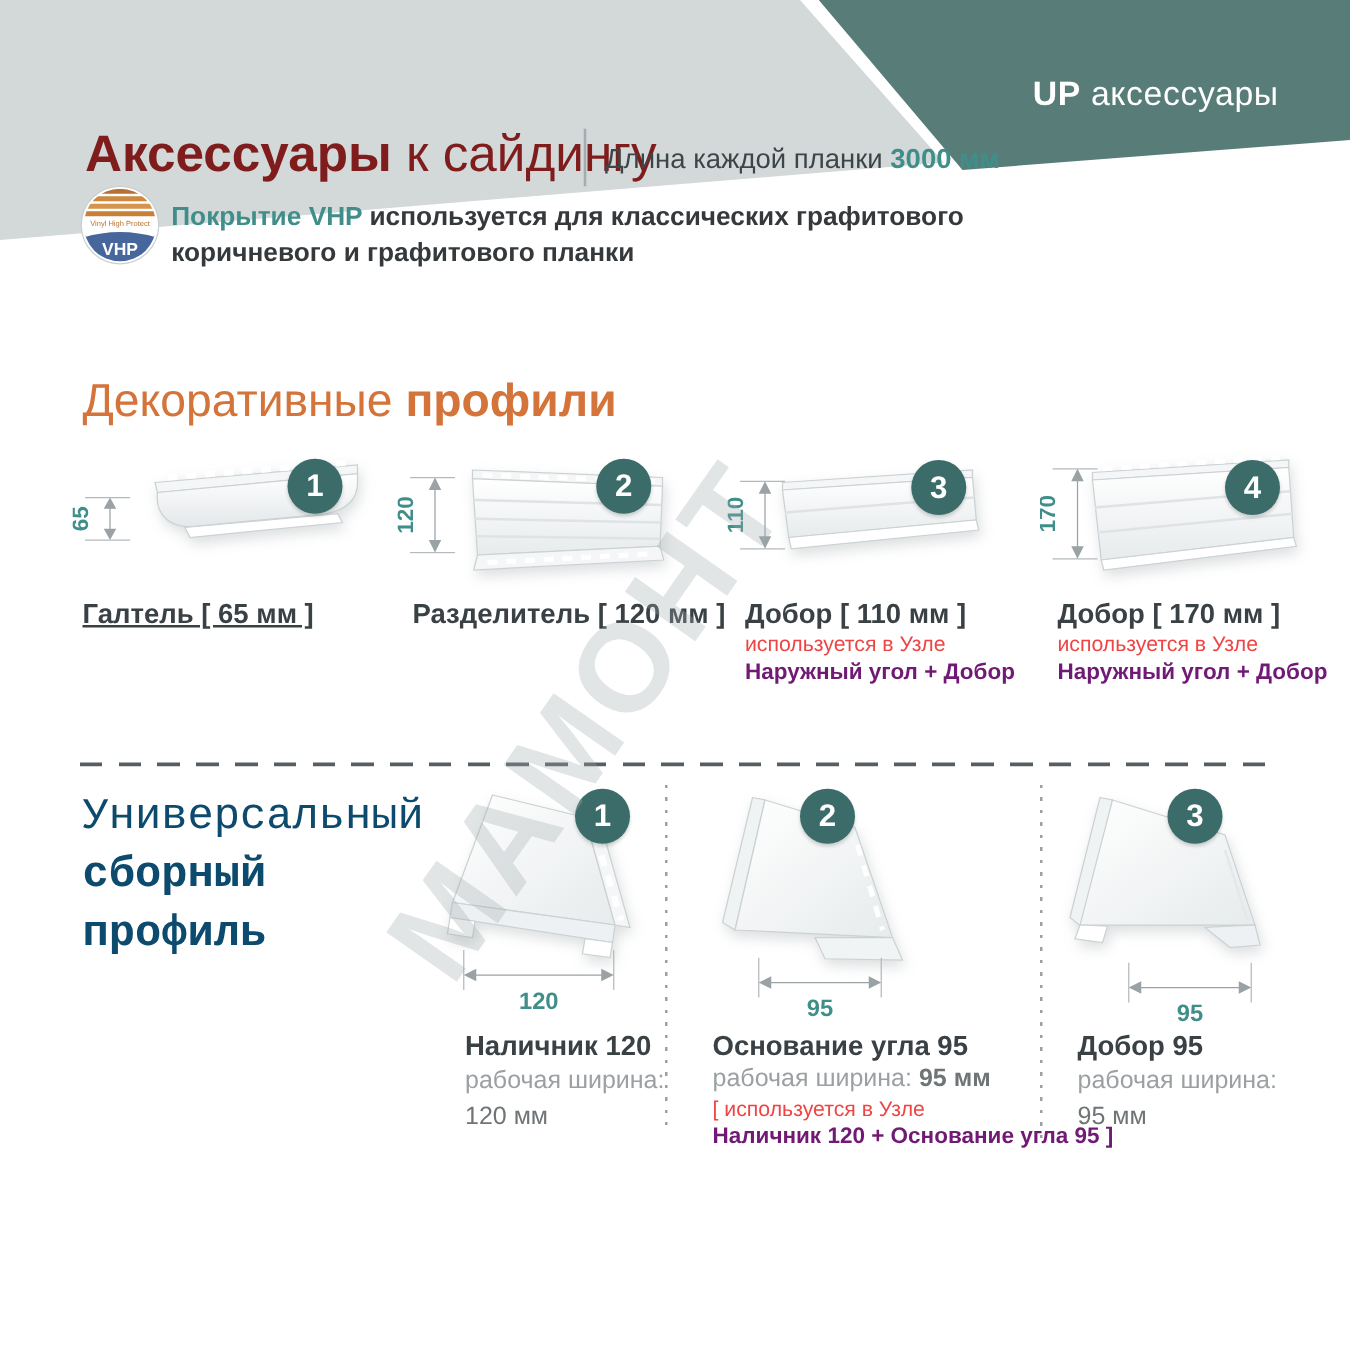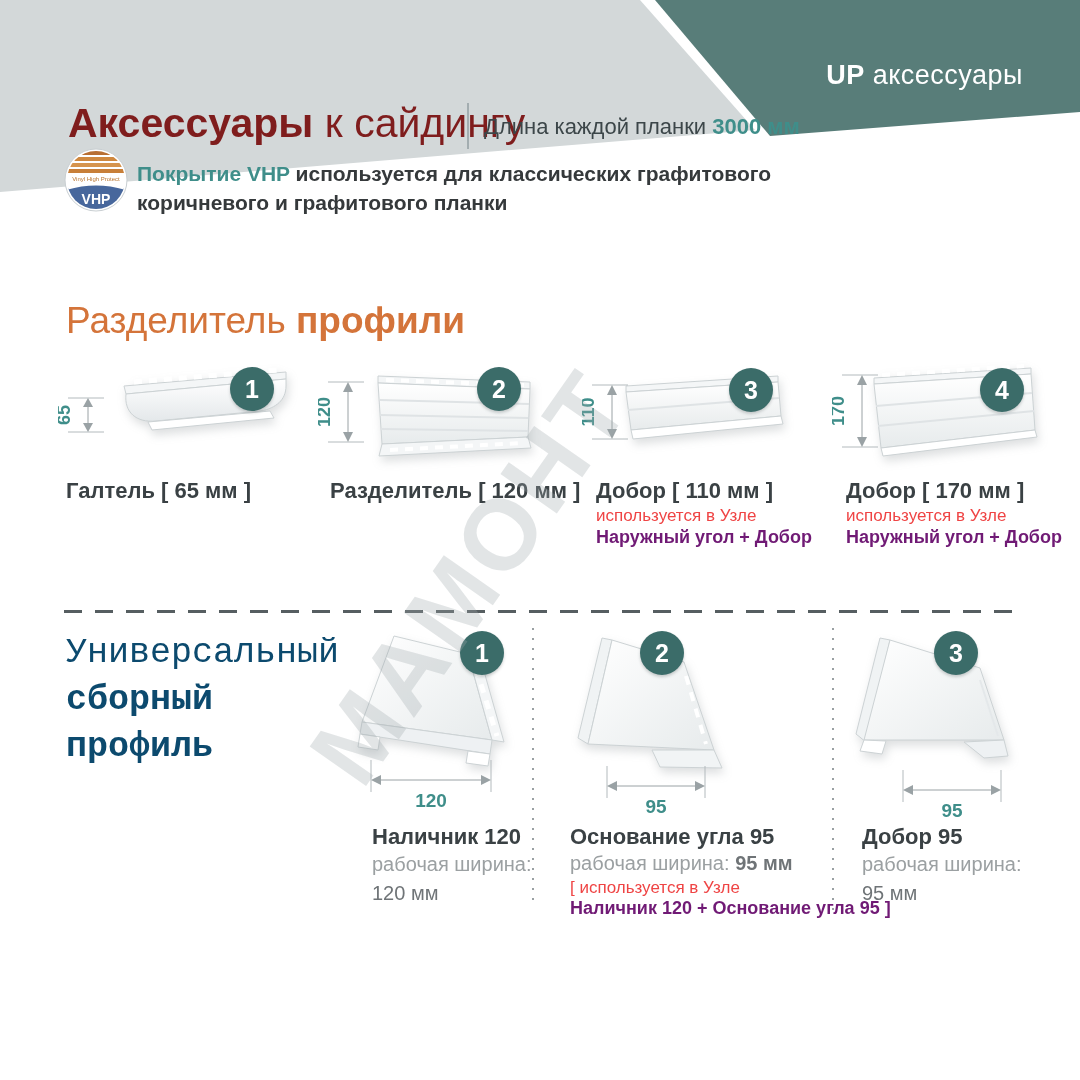--- a/index.html
+++ b/index.html
@@ -101,21 +101,21 @@
       </g>
     </svg>
   </div>
   <div class="vhp-note">
     <span class="hl">Покрытие VHP</span>
     <span>используется для классических графитового</span><br>
     <span>коричневого и графитового планки</span>
   </div>
 
   <div class="decor-heading">
-    <span>Разделитель</span>
+    <span>Декоративные</span>
     <span class="h-bold">профили</span>
   </div>
 
   <svg class="fig" style="left:86px;top:364px;" width="210" height="100" viewBox="0 0 210 100">
     <defs>
         <linearGradient id="g1" x1="0" y1="0" x2="0" y2="1">
       <stop offset="0" stop-color="#ffffff"></stop>
           <stop offset="1" stop-color="#e4e8ea"></stop>
         </linearGradient>
       </defs>
@@ -129,21 +129,21 @@
     <line x1="10" y1="1" x2="46" y2="1" stroke="#b3babd"></line>
     <line x1="10" y1="35" x2="46" y2="35" stroke="#b3babd"></line>
     <line x1="30" y1="3" x2="30" y2="33" stroke="#9aa2a5"></line>
     <polygon points="30,1 25,10 35,10" fill="#9aa2a5"></polygon>
     <polygon points="30,35 25,26 35,26" fill="#9aa2a5"></polygon>
     <text transform="translate(12 18) rotate(-90)" text-anchor="middle" font-size="18" font-weight="bold" fill="#3f8e8a">65</text>
   </svg>
   <div class="badge" style="left:230px;top:367px;">
     <span>1</span>
   </div>
-  <div class="item-name" style="left:66px;top:478px;">Галтель  [ 65 мм ]</div>
+  <div class="item-name" style="left:66px;top:478px;text-decoration:underline;">Галтель  [ 65 мм ]</div>
 
   <svg class="fig" style="left:334px;top:360px;" width="200" height="115" viewBox="0 0 200 115">
     <defs>
         <linearGradient id="g2" x1="0" y1="0" x2="0" y2="1">
       <stop offset="0" stop-color="#ffffff"></stop>
           <stop offset="1" stop-color="#e7ebec"></stop>
         </linearGradient>
       </defs>
     <polygon points="44,16 196,22 196,29 44,23" fill="#f4f6f7" stroke="#ccd2d4"></polygon>
     <line x1="52" y1="20" x2="190" y2="25" stroke="#fff" stroke-width="4" stroke-dasharray="8 7"></line>

